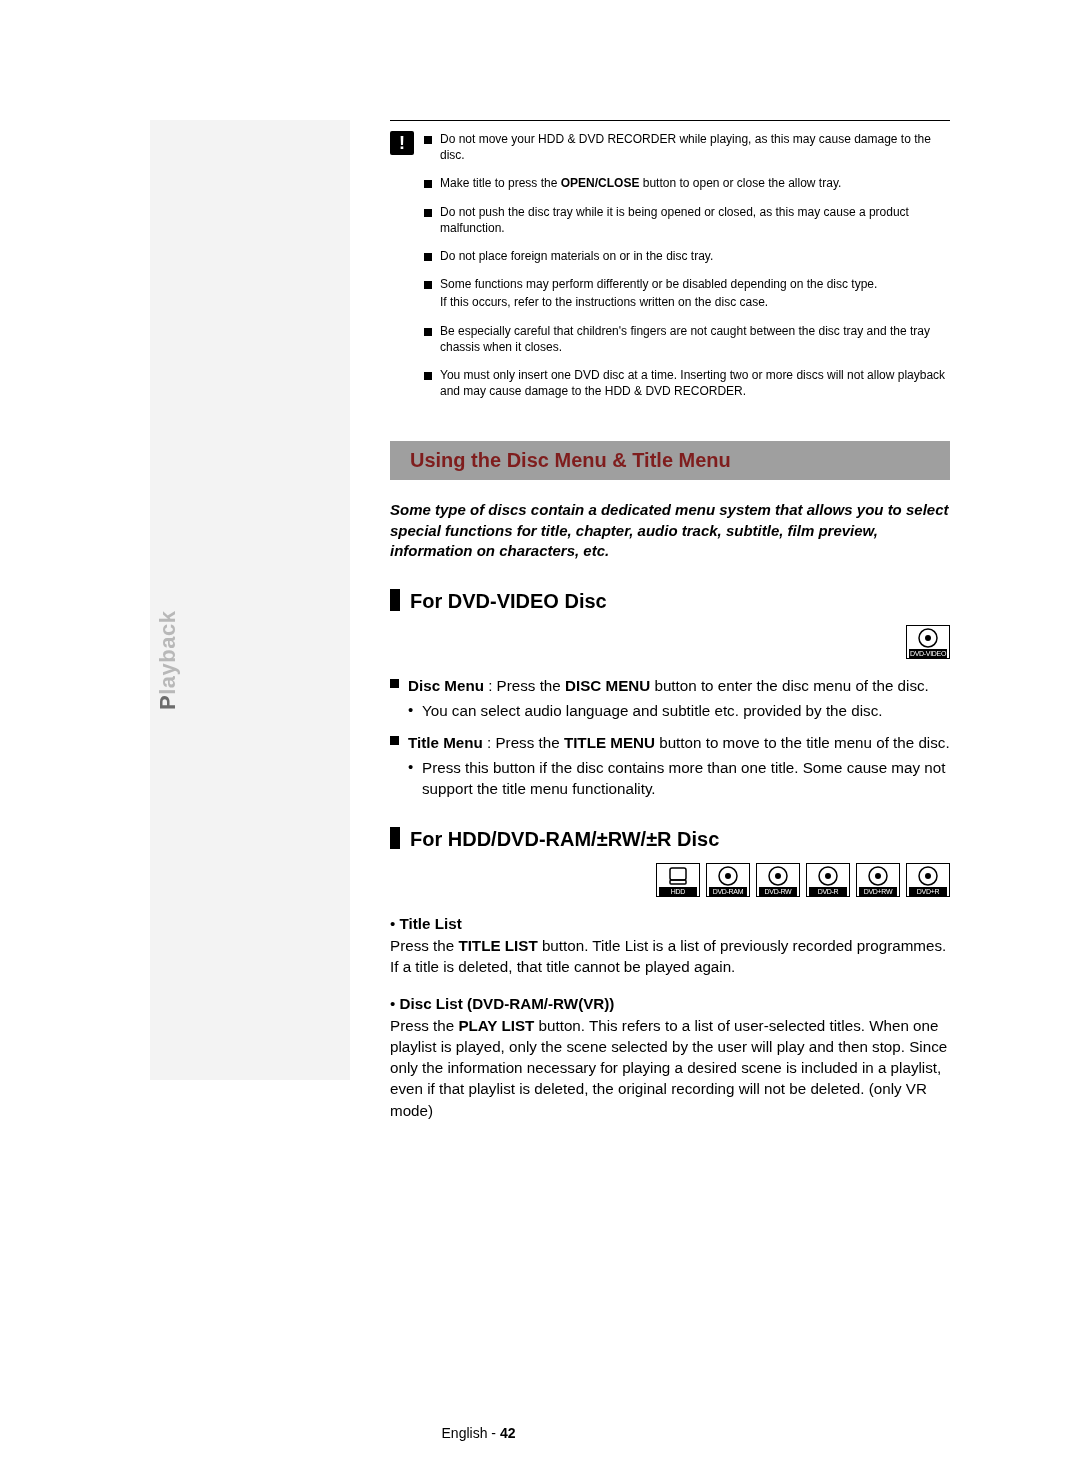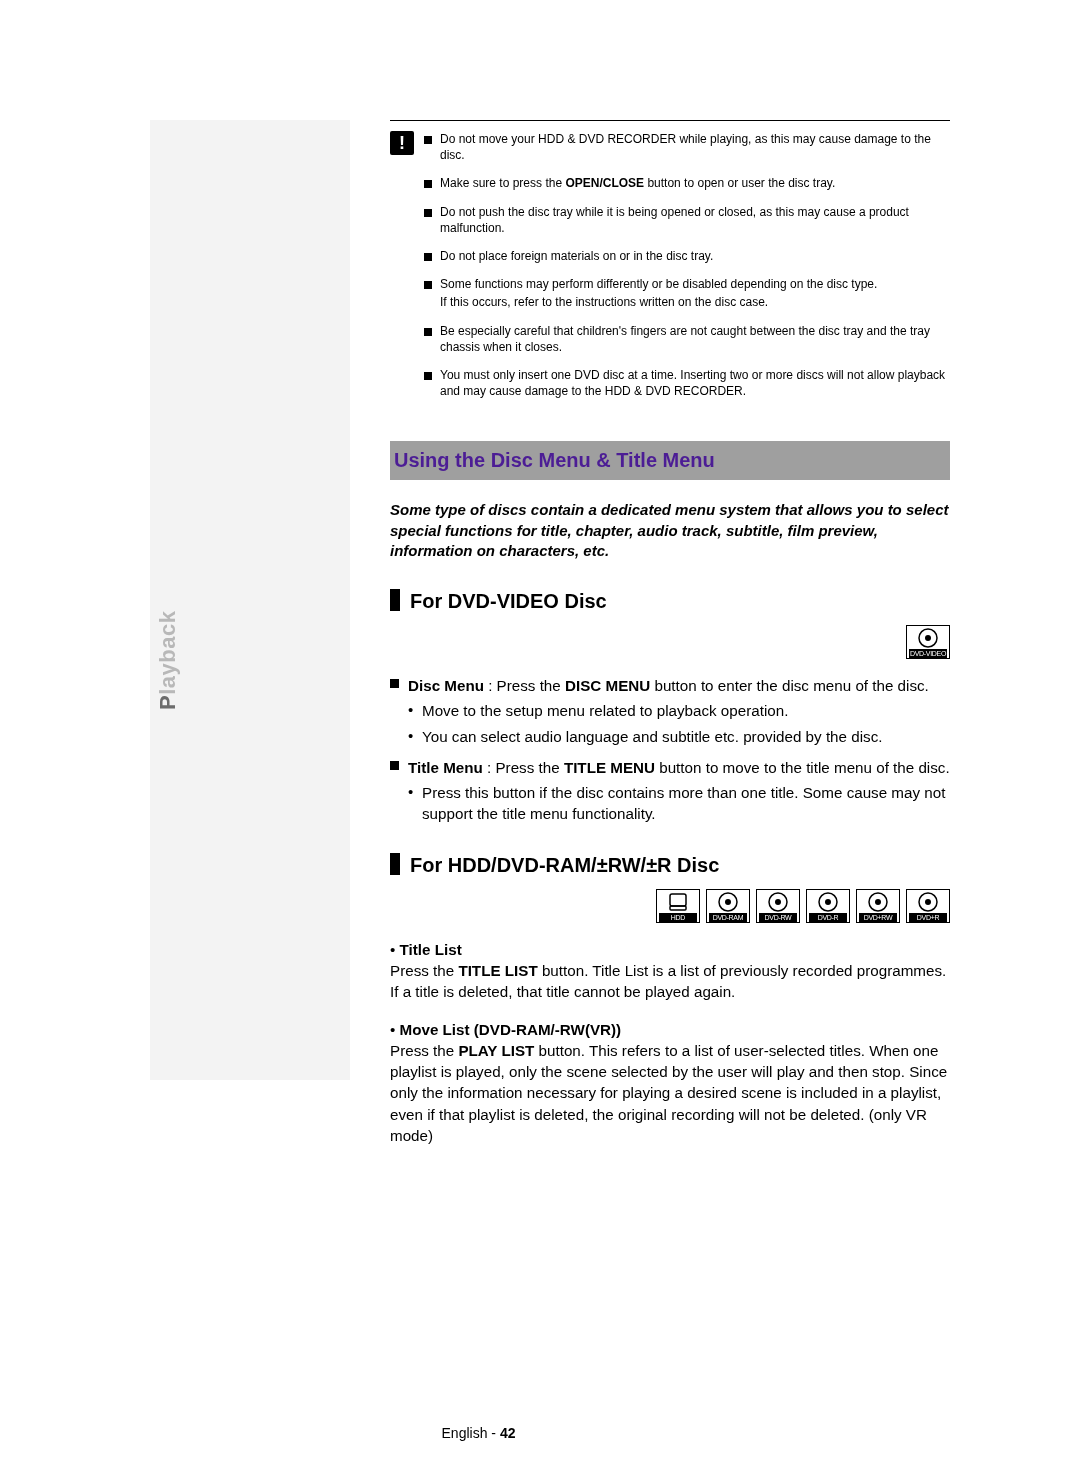--- a/index.html
+++ b/index.html
@@ -10,21 +10,21 @@
           font-size:22px;font-weight:bold;color:#b8b8b8;letter-spacing:.5px;}
   .vlabel .hl{color:#6c6c6c;}
   .content{position:absolute;left:390px;top:120px;width:560px;}
   .rule{border-top:1px solid #000;margin:0 0 10px 0;}
   .warnrow{display:flex;align-items:flex-start;gap:10px;}
   .warnicon{width:24px;height:24px;background:#000;color:#fff;display:flex;align-items:center;justify-content:center;font-weight:bold;font-size:18px;border-radius:2px;flex:0 0 24px;}
   ul.caut{list-style:none;margin:0;padding:0;}
   ul.caut li{position:relative;padding-left:16px;margin:0 0 12px 0;font-size:12px;line-height:1.35;}
   ul.caut li::before{content:"";position:absolute;left:0;top:5px;width:8px;height:8px;background:#000;}
   .sub{display:block;margin-top:2px;}
-  .sectionbar{background:#9f9f9f;color:#4c1d95;font-weight:bold;font-size:20px;padding:8px 4px;margin-top:30px;}
+  .sectionbar{background:#9f9f9f;color:#7f1d1d;font-weight:bold;font-size:20px;padding:8px 20px;margin-top:30px;}
   .intro{font-style:italic;font-weight:bold;font-size:15px;line-height:1.35;margin-top:20px;}
   .h3{display:flex;align-items:stretch;margin-top:28px;}
   .hbar{width:10px;background:#000;margin-right:10px;}
   .htext{font-weight:bold;font-size:20px;line-height:1;padding-top:2px;}
   .badges{display:flex;justify-content:flex-end;gap:6px;margin-top:14px;}
   .badge{border:1.5px solid #000;padding:1px 2px 0 2px;display:flex;flex-direction:column;align-items:center;width:38px;}
   .badge svg{display:block;}
   .badgelabel{font-size:7px;letter-spacing:-.3px;white-space:nowrap;background:#000;color:#fff;width:100%;text-align:center;padding:1px 0;}
   ul.sq{list-style:none;margin:16px 0 8px 0;padding:0;}
   ul.sq>li{position:relative;padding-left:18px;font-size:15.2px;line-height:1.4;margin-bottom:6px;}
@@ -52,21 +52,21 @@
   <div class="content">
     <div class="rule"></div>
 
     <div class="warnrow">
       <div class="warnicon">
           <span>!</span>
         </div>
       <ul class="caut">
         <li><span>Do not move your HDD &amp; DVD RECORDER while playing, as this may cause damage to the disc.</span></li>
         <li>
-          <span>Make sure to press the </span><span class="term">OPEN/CLOSE</span><span> button to open or user the disc tray.</span>
+          <span>Make title to press the </span><span class="term">OPEN/CLOSE</span><span> button to open or close the allow tray.</span>
         </li>
         <li><span>Do not push the disc tray while it is being opened or closed, as this may cause a product malfunction.</span></li>
         <li><span>Do not place foreign materials on or in the disc tray.</span></li>
         <li>
           <span>Some functions may perform differently or be disabled depending on the disc type.</span>
           <span class="sub">If this occurs, refer to the instructions written on the disc case.</span>
         </li>
         <li><span>Be especially careful that children's fingers are not caught between the disc tray and the tray chassis when it closes.</span></li>
         <li><span>You must only insert one DVD disc at a time. Inserting two or more discs will not allow playback and may cause damage to the HDD &amp; DVD RECORDER.</span></li>
       </ul>
@@ -87,21 +87,20 @@
             <circle cx="13" cy="11" r="3" fill="#000"></circle>
           </svg>
         <div class="badgelabel">DVD-VIDEO</div>
       </div>
     </div>
 
     <ul class="sq">
       <li>
         <span class="term">Disc Menu</span><span> : Press the </span><span class="term">DISC MENU</span><span> button to enter the disc menu of the disc.</span>
         <ul class="dot">
-          <li>Move to the setup menu related to playback operation.</li>
           <li>You can select audio language and subtitle etc. provided by the disc.</li>
         </ul>
       </li>
       <li>
         <span class="term">Title Menu</span><span> : Press the </span><span class="term">TITLE MENU</span><span> button to move to the title menu of the disc.</span>
         <ul class="dot">
           <li>Press this button if the disc contains more than one title. Some cause may not support the title menu functionality.</li>
         </ul>
       </li>
     </ul>
@@ -157,21 +156,21 @@
     </div>
 
     <div class="dotlead">
       • <span class="lead">Title List</span><br>
       <span class="plain">
         <span>Press the </span><span class="term">TITLE LIST</span><span> button. Title List is a list of previously recorded programmes. If a title is deleted, that title cannot be played again.</span>
       </span>
     </div>
 
     <div class="dotlead">
-      • <span class="lead">Move List (DVD-RAM/-RW(VR))</span><br>
+      • <span class="lead">Disc List (DVD-RAM/-RW(VR))</span><br>
       <span class="plain">
         <span>Press the </span><span class="term">PLAY LIST</span><span> button. This refers to a list of user-selected titles. When one playlist is played, only the scene selected by the user will play and then stop. Since only the information necessary for playing a desired scene is included in a playlist, even if that playlist is deleted, the original recording will not be deleted. (only VR mode)</span>
       </span>
     </div>
 
   </div>
 
   <div class="footer">
     <span>English</span><span> - </span><b>42</b>
   </div>

